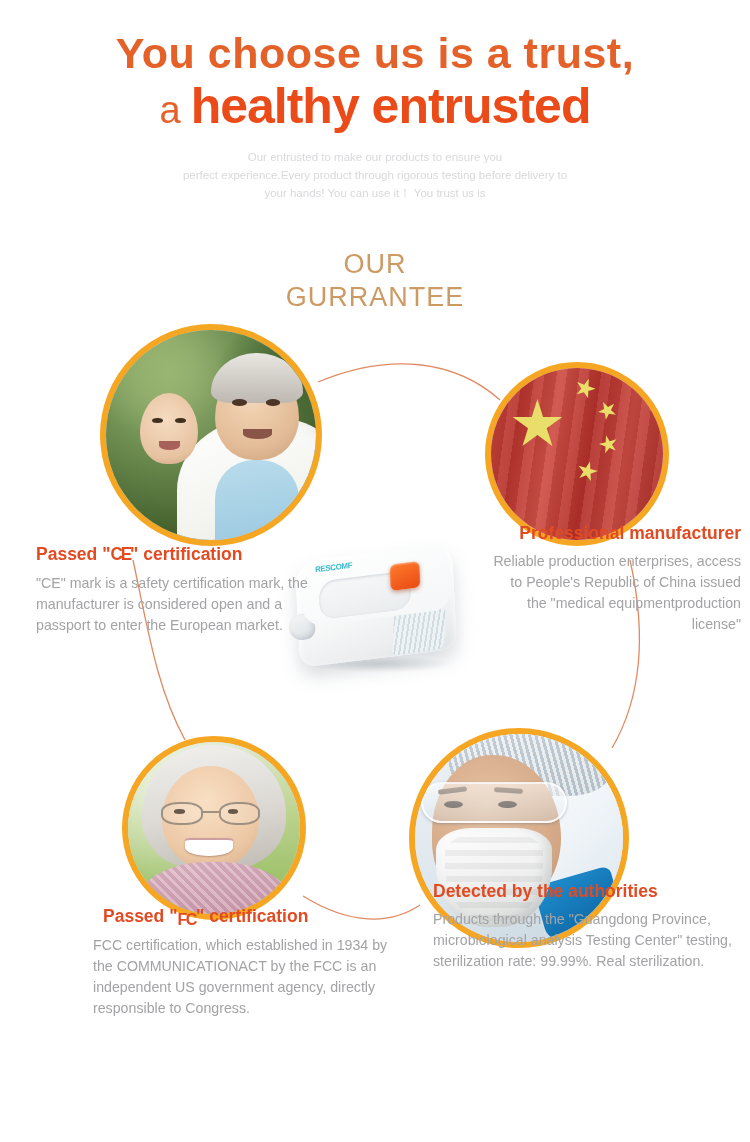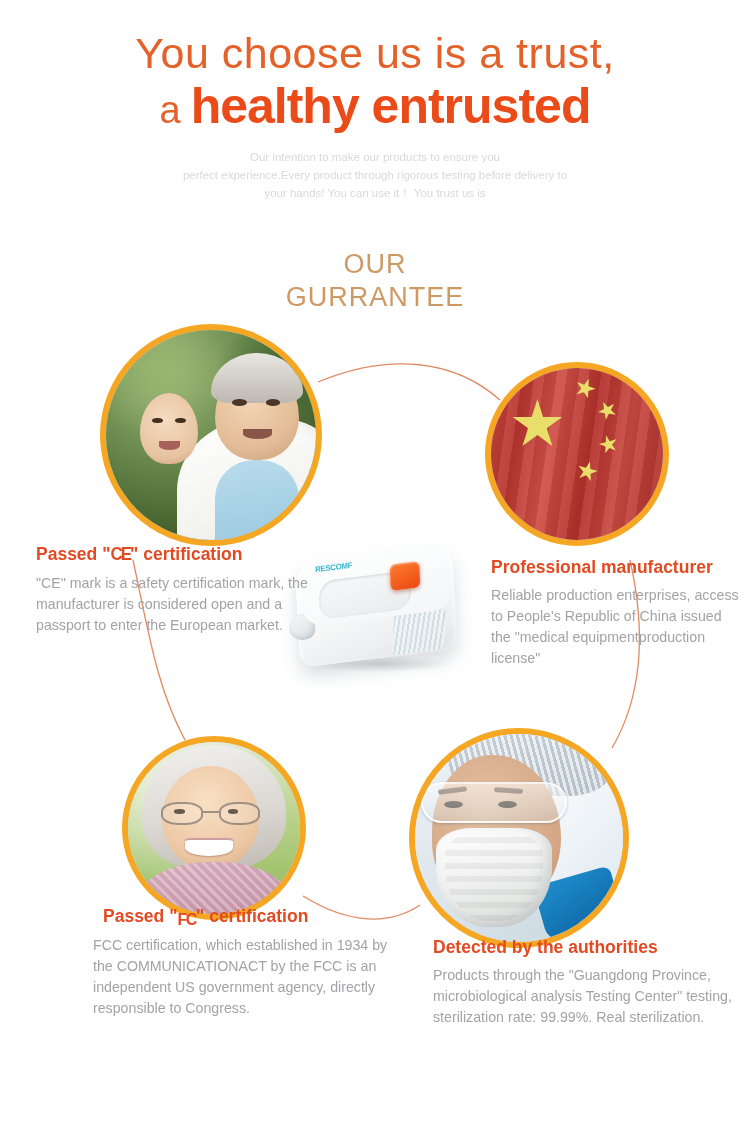--- a/index.html
+++ b/index.html
@@ -6,21 +6,21 @@
   html,body { background:#ffffff; }
   body {
     width:750px; height:1142px; position:relative; overflow:hidden;
     font-family:"Liberation Sans", sans-serif;
     -webkit-font-smoothing:antialiased;
   }
 
   
   .header { position:absolute; left:0; top:0; width:750px; text-align:center; }
   .head-line1 {
-    font-size:43px; line-height:50px; color:#E4622A; font-weight:400;
+    font-size:43px; line-height:50px; color:#E4622A; font-weight:700;
     letter-spacing:.5px; margin-top:28px;
   }
   .head-line2 {
     font-size:46px; line-height:52px; letter-spacing:-.3px; margin-top:2px;
     color:#E4622A; white-space:nowrap;
   }
   .head-line2 .thin { font-weight:400; font-size:38px; }
   .head-line2 .fat { font-weight:700; font-size:50px; color:#EA4B18; letter-spacing:-1px; }
 
   .subtitle {
@@ -221,23 +221,23 @@
 
   
   .blk { position:absolute; }
   .blk h3 {
     font-size:17.5px; font-weight:700; color:#E24A22; line-height:22px;
     margin-bottom:7px; white-space:nowrap;
   }
   .blk p { font-size:14.2px; line-height:21px; color:#A3A3A6; font-weight:400; }
 
   #blk-ce    { left:36px;  top:543px; width:278px; }
-  #blk-pro   { left:491px; top:556px; width:250px; }
+  #blk-pro   { left:491px; top:522px; width:250px;text-align:right; }
   #blk-fcc   { left:93px;  top:905px; width:300px; }
-  #blk-auth  { left:433px; top:936px; width:300px; }
+  #blk-auth  { left:433px; top:880px; width:300px; }
   #blk-fcc h3 { padding-left:10px; }
 
   
   .ce-glyph, .fcc-glyph {
     display:inline-block; color:#E24A22; font-weight:700; vertical-align:baseline;
   }
   .ce-glyph { font-size:17px; letter-spacing:-2px; transform:scaleY(1.05); }
   .fcc-glyph { font-size:16px; letter-spacing:-1.4px; position:relative; top:3px; }
 
   
@@ -291,21 +291,21 @@
 <body>
 
 <div class="header">
   <div class="head-line1">You choose us is a trust,</div>
   <div class="head-line2">
     <span class="thin">a </span><span class="fat">healthy entrusted</span>
   </div>
 </div>
 
 <div class="subtitle">
-  <div>Our intention to make our products to ensure you</div>
+  <div>Our entrusted to make our products to ensure you</div>
   <div>perfect experience.Every product through rigorous testing before delivery to</div>
   <div>your hands! You can use it！ You trust us is</div>
 </div>
 
 <div class="section-title">
   <div>OUR</div>
   <div>GURRANTEE</div>
 </div>
 
 <svg class="connectors" viewBox="0 0 750 1142">

